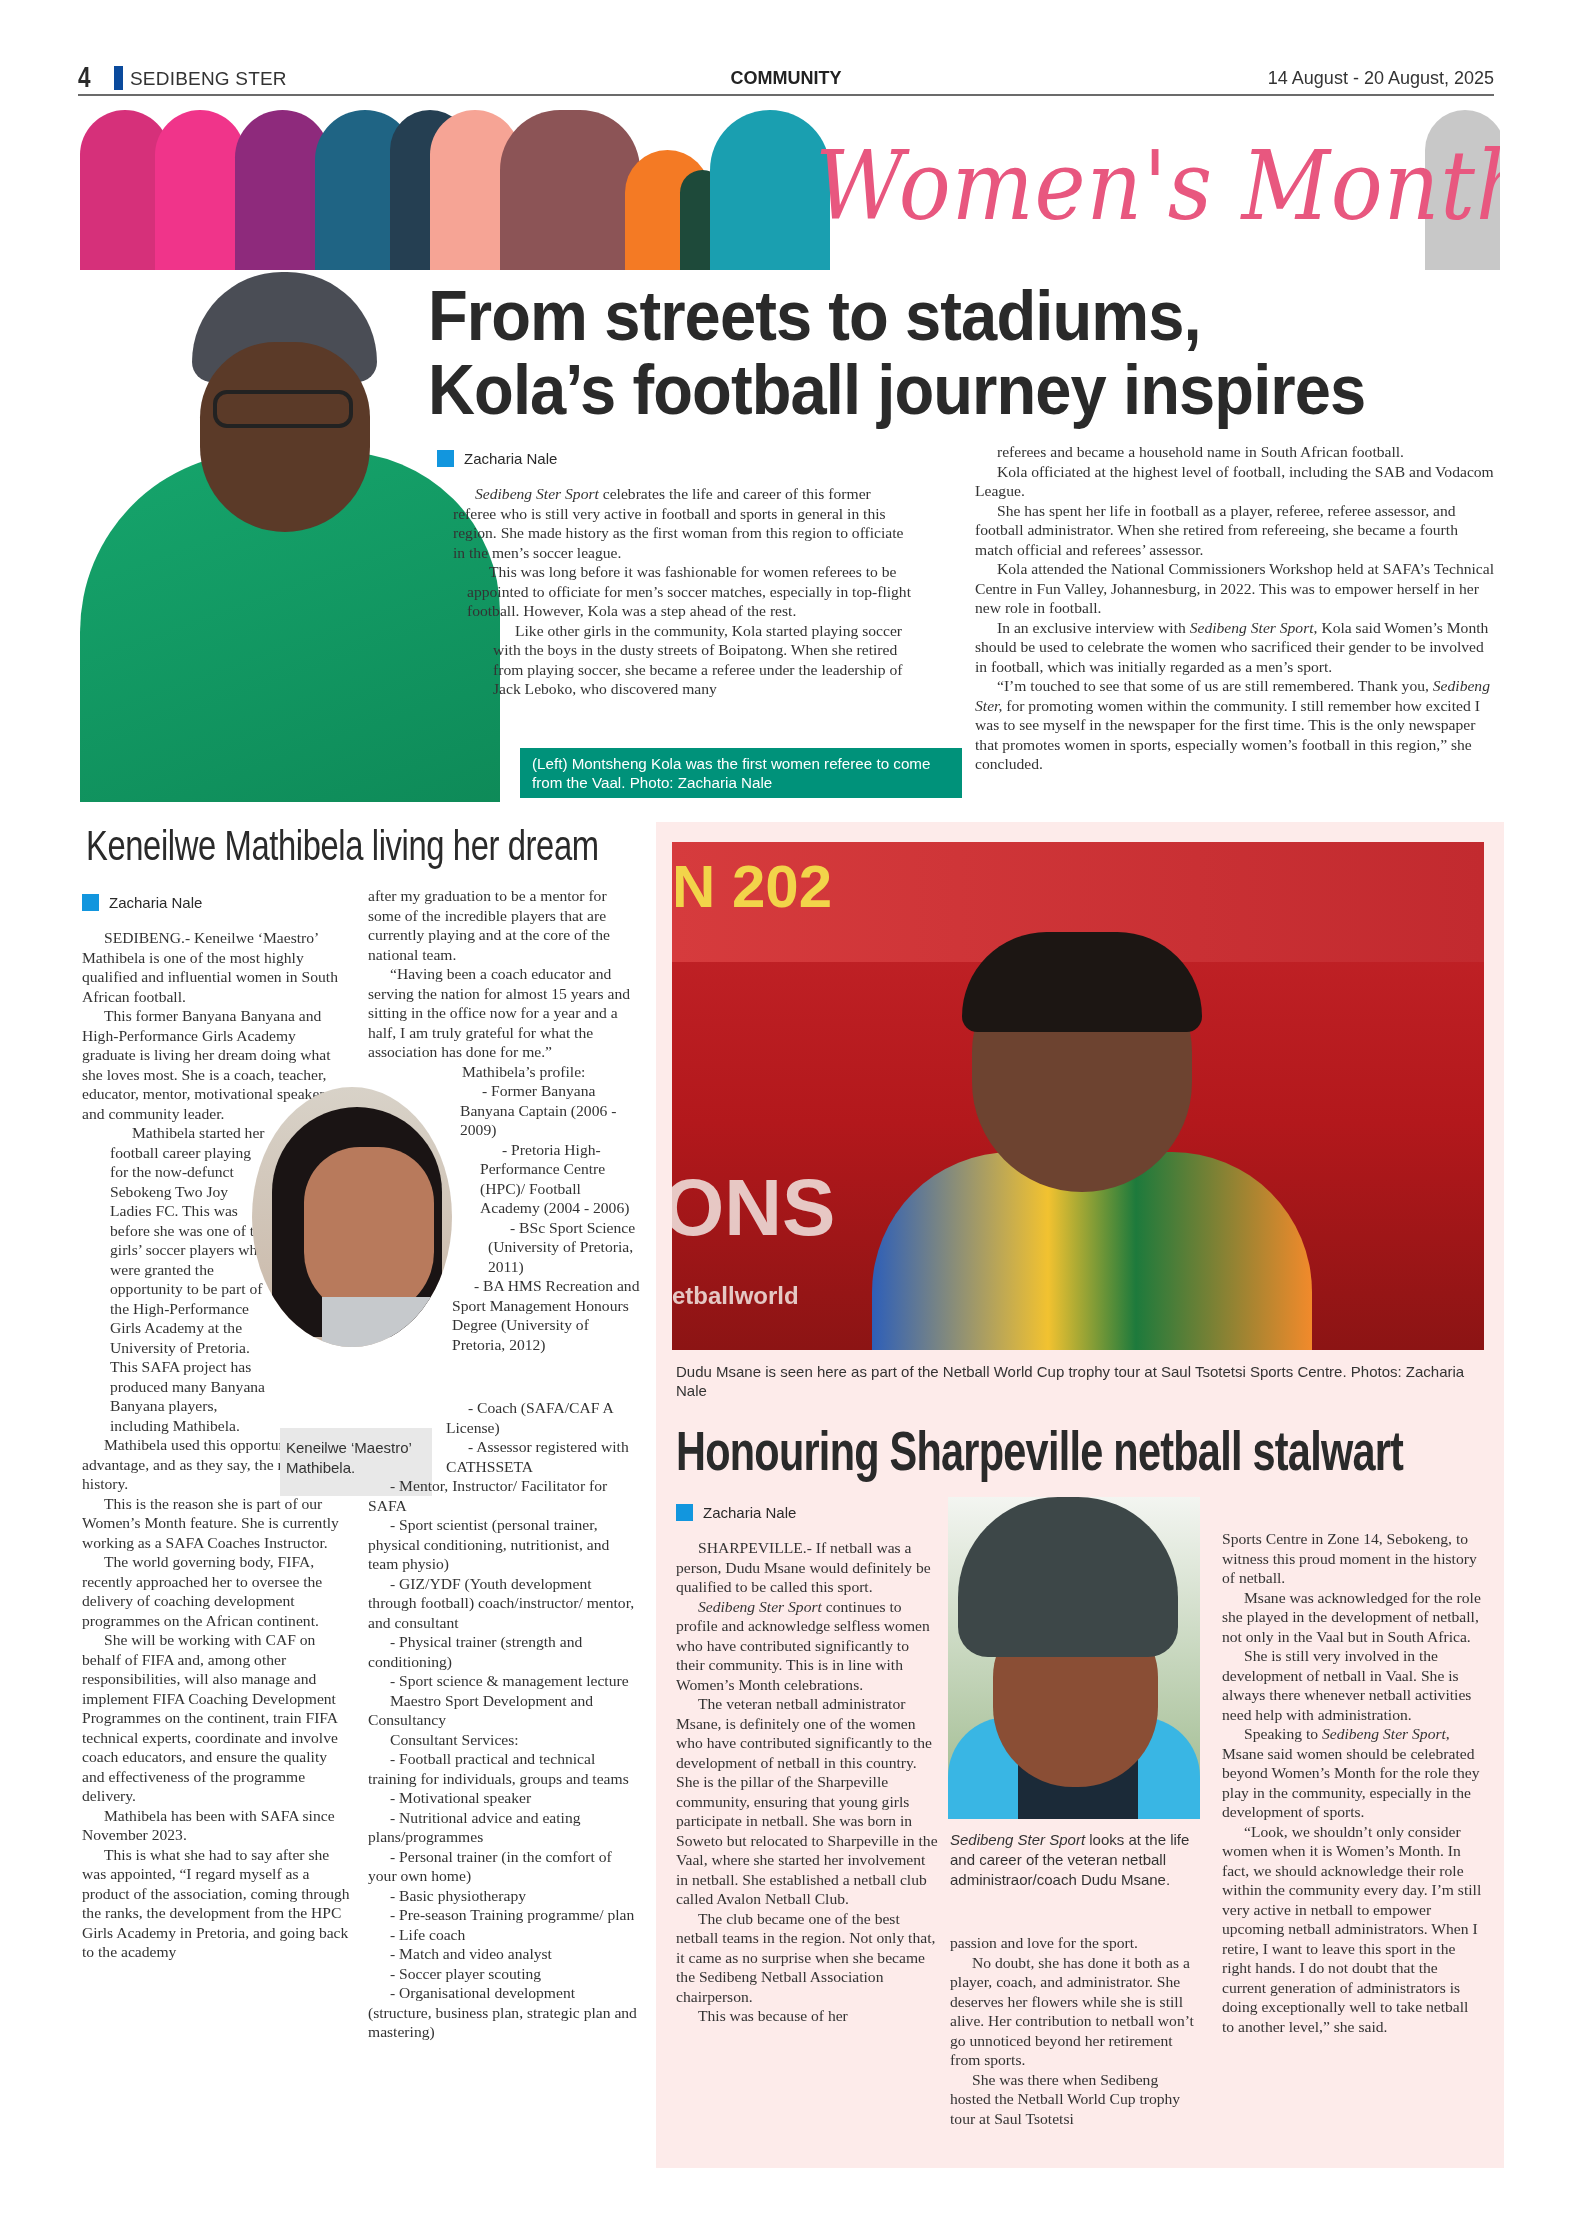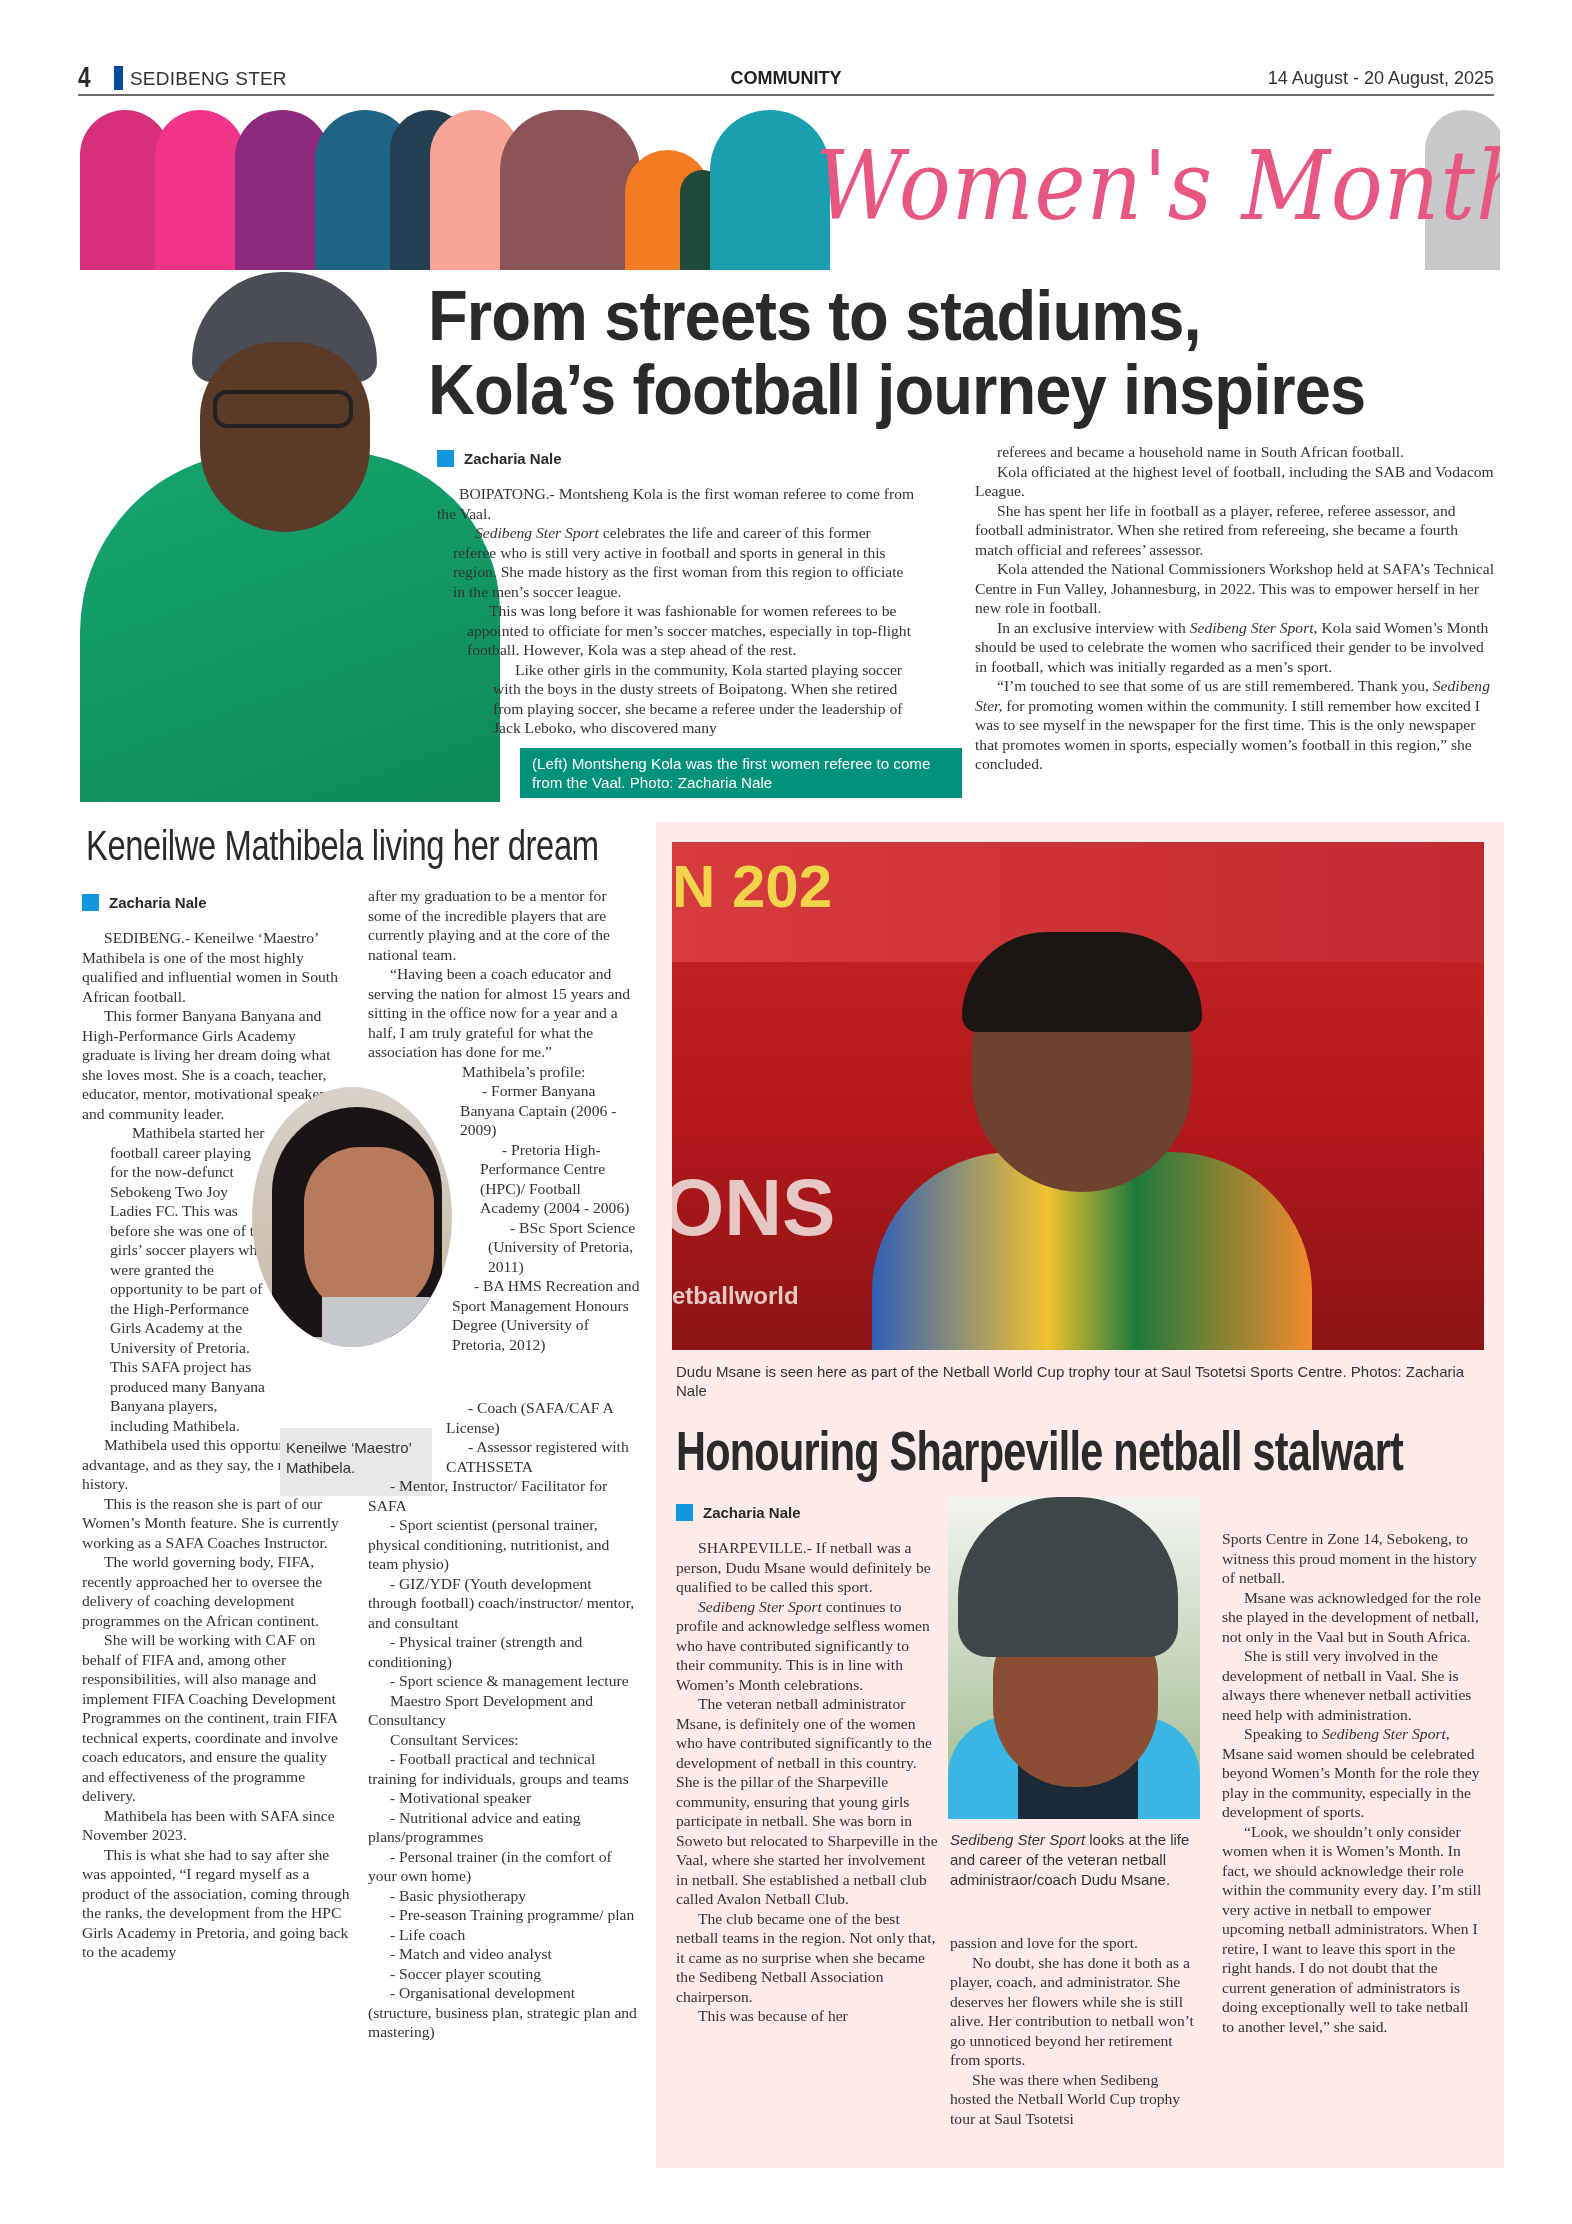--- a/index.html
+++ b/index.html
@@ -18,21 +18,21 @@
 
   
   .banner { left: 80px; top: 110px; width: 1420px; height: 160px; overflow: hidden; }
   .sil { position: absolute; top: 0; height: 160px; border-radius: 60px 60px 0 0; }
   .banner-title { position: absolute; left: 735px; top: 20px; font-family: "DejaVu Serif", serif; font-style: italic; font-size: 96px; color: #e8577f; letter-spacing: 1px; transform: scaleX(0.9); transform-origin: left; white-space: nowrap; }
 
   
   .headline { font-family: "Liberation Sans", sans-serif; font-weight: bold; color: #2a2a2a; line-height: 1.05; letter-spacing: -1px; }
   .h1 { left: 428px; top: 280px; font-size: 70px; transform: scaleX(0.93); transform-origin: left; }
 
-  .byline { font-family: "Liberation Sans", sans-serif; font-weight: bold; font-size: 15px; color: #2a2a2a; display: flex; align-items: center; }
+  .byline { font-family: "Liberation Sans", sans-serif; font-weight: normal; font-size: 15px; color: #2a2a2a; display: flex; align-items: center; }
   .byline .sq { width: 17px; height: 17px; background: #1296de; margin-right: 10px; }
 
   .body-text { font-family: "Liberation Serif", serif; font-size: 15.6px; line-height: 19.5px; color: #333; }
   .body-text p { text-indent: 22px; }
   .body-text p.noindent { text-indent: 0; }
   .body-text em { font-style: italic; }
 
   
   .photo-kola { left: 80px; top: 272px; width: 470px; height: 530px; overflow: hidden; }
   .kola-bg { position: absolute; left: 0; top: 0; width: 100%; height: 100%; background: linear-gradient(180deg,#ffffff 0%, #ffffff 55%, #ffffff 100%); }
@@ -110,21 +110,20 @@
   <div>From streets to stadiums,</div>
   <div>Kola’s football journey inspires</div>
 </div>
 
 <div class="abs byline" style="left:437px;top:450px;">
   <span class="sq"></span>
   <span>Zacharia Nale</span>
 </div>
 
 <div class="abs body-text" style="left:437px;top:484px;width:480px;">
-  <p>BOIPATONG.- Montsheng Kola is the first woman referee to come from the Vaal.</p>
   <p style="padding-left:16px;"><em>Sedibeng Ster Sport</em> celebrates the life and career of this former referee who is still very active in football and sports in general in this region. She made history as the first woman from this region to officiate in the men’s soccer league.</p>
   <p style="padding-left:30px;">This was long before it was fashionable for women referees to be appointed to officiate for men’s soccer matches, especially in top-flight football. However, Kola was a step ahead of the rest.</p>
   <p style="padding-left:56px;">Like other girls in the community, Kola started playing soccer with the boys in the dusty streets of Boipatong. When she retired from playing soccer, she became a referee under the leadership of Jack Leboko, who discovered many</p>
 </div>
 
 <div class="abs caption-teal">(Left) Montsheng Kola was the first women referee to come from the Vaal. Photo: Zacharia Nale</div>
 
 <div class="abs body-text" style="left:975px;top:442px;width:520px;">
   <p>referees and became a household name in South African football.</p>
   <p>Kola officiated at the highest level of football, including the SAB and Vodacom League.</p>

